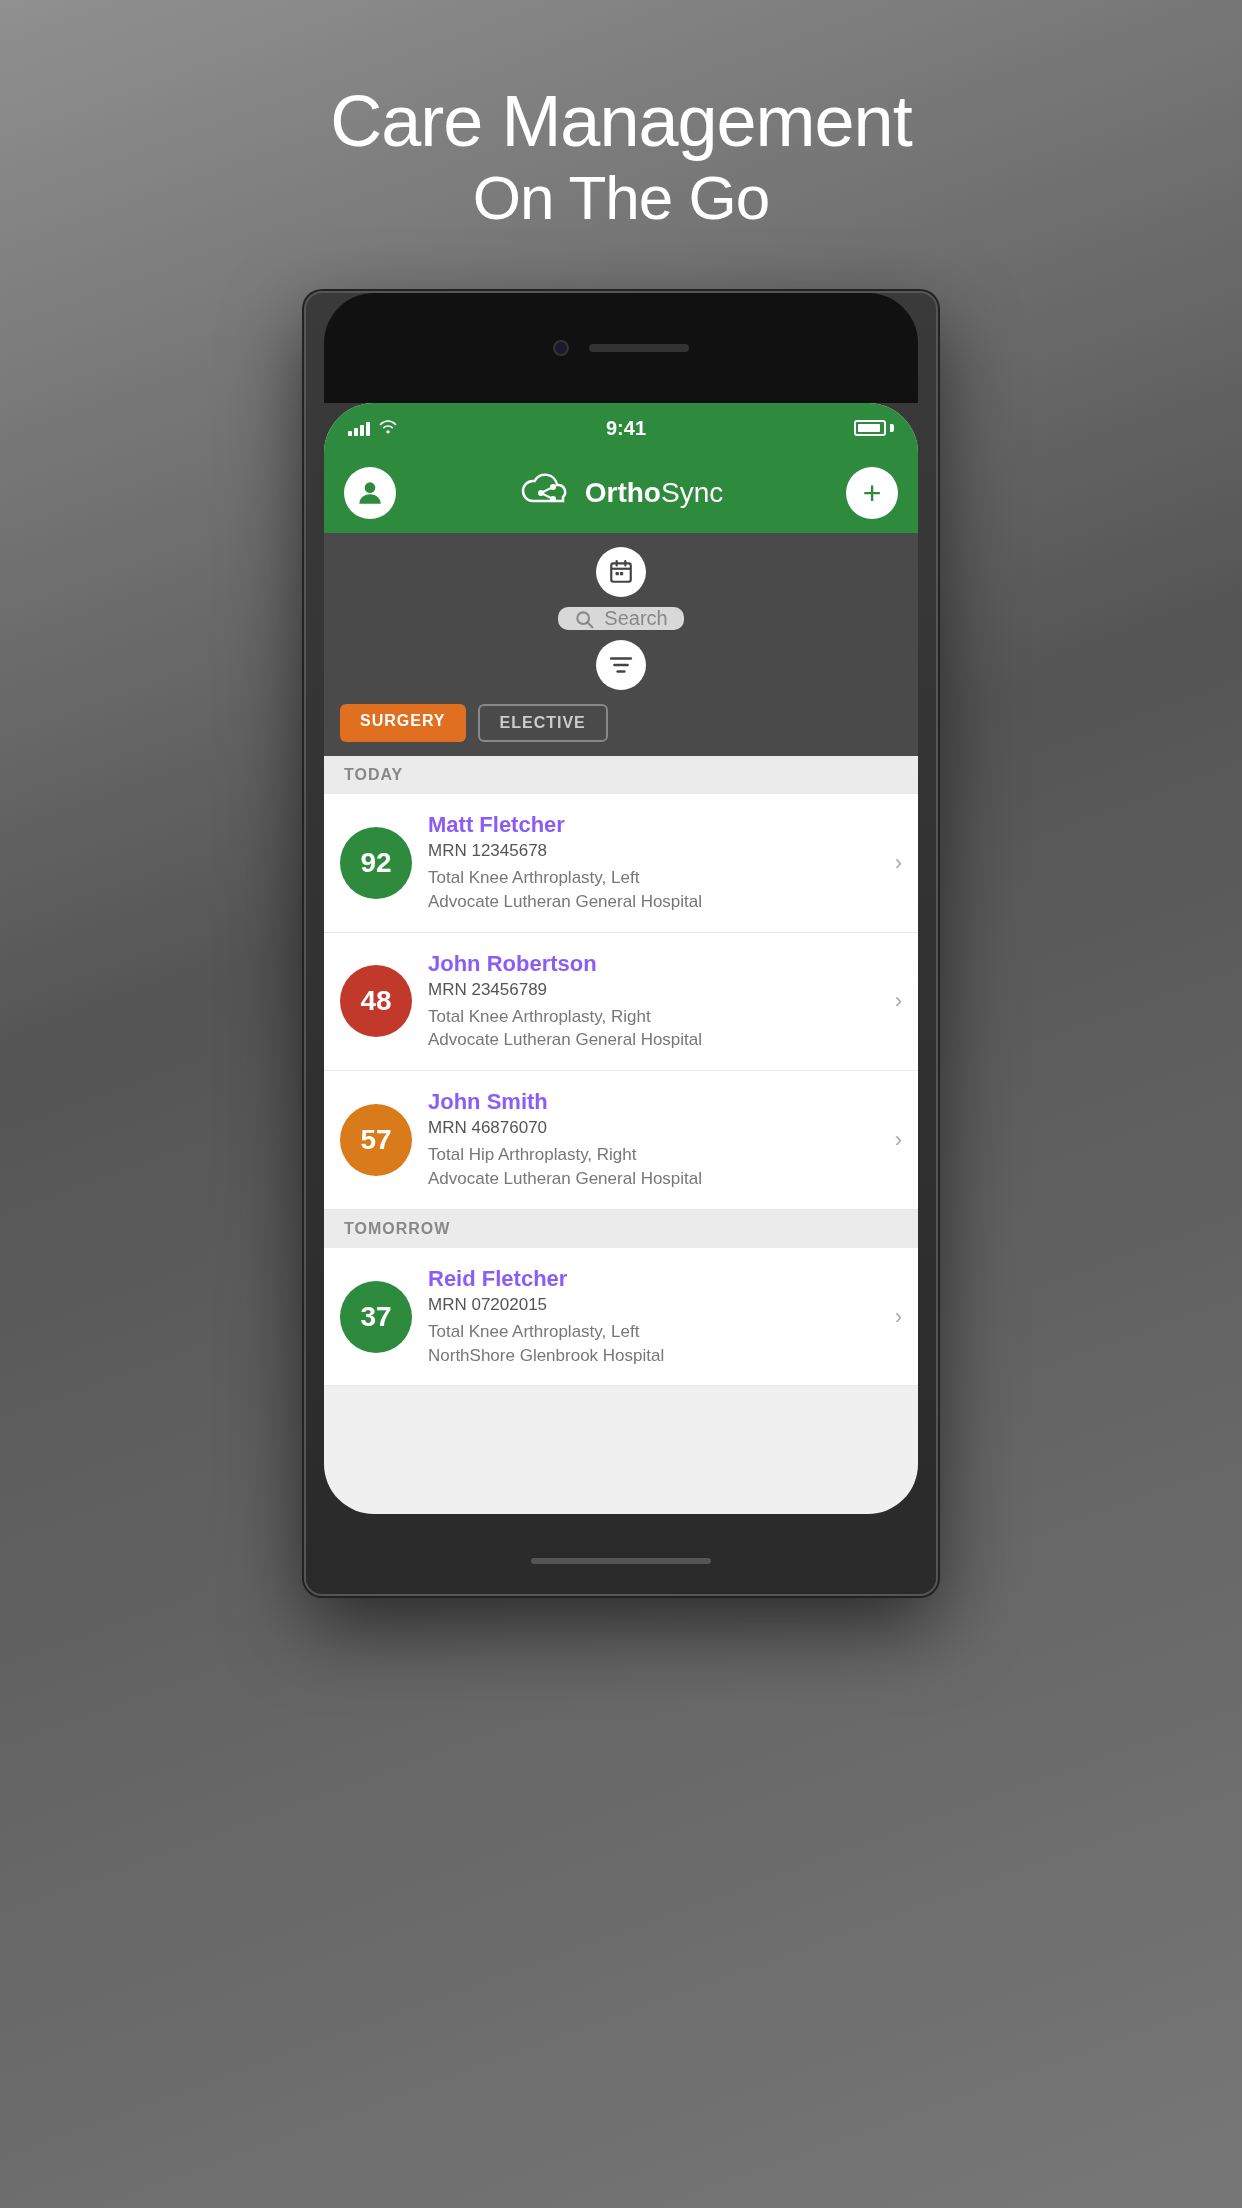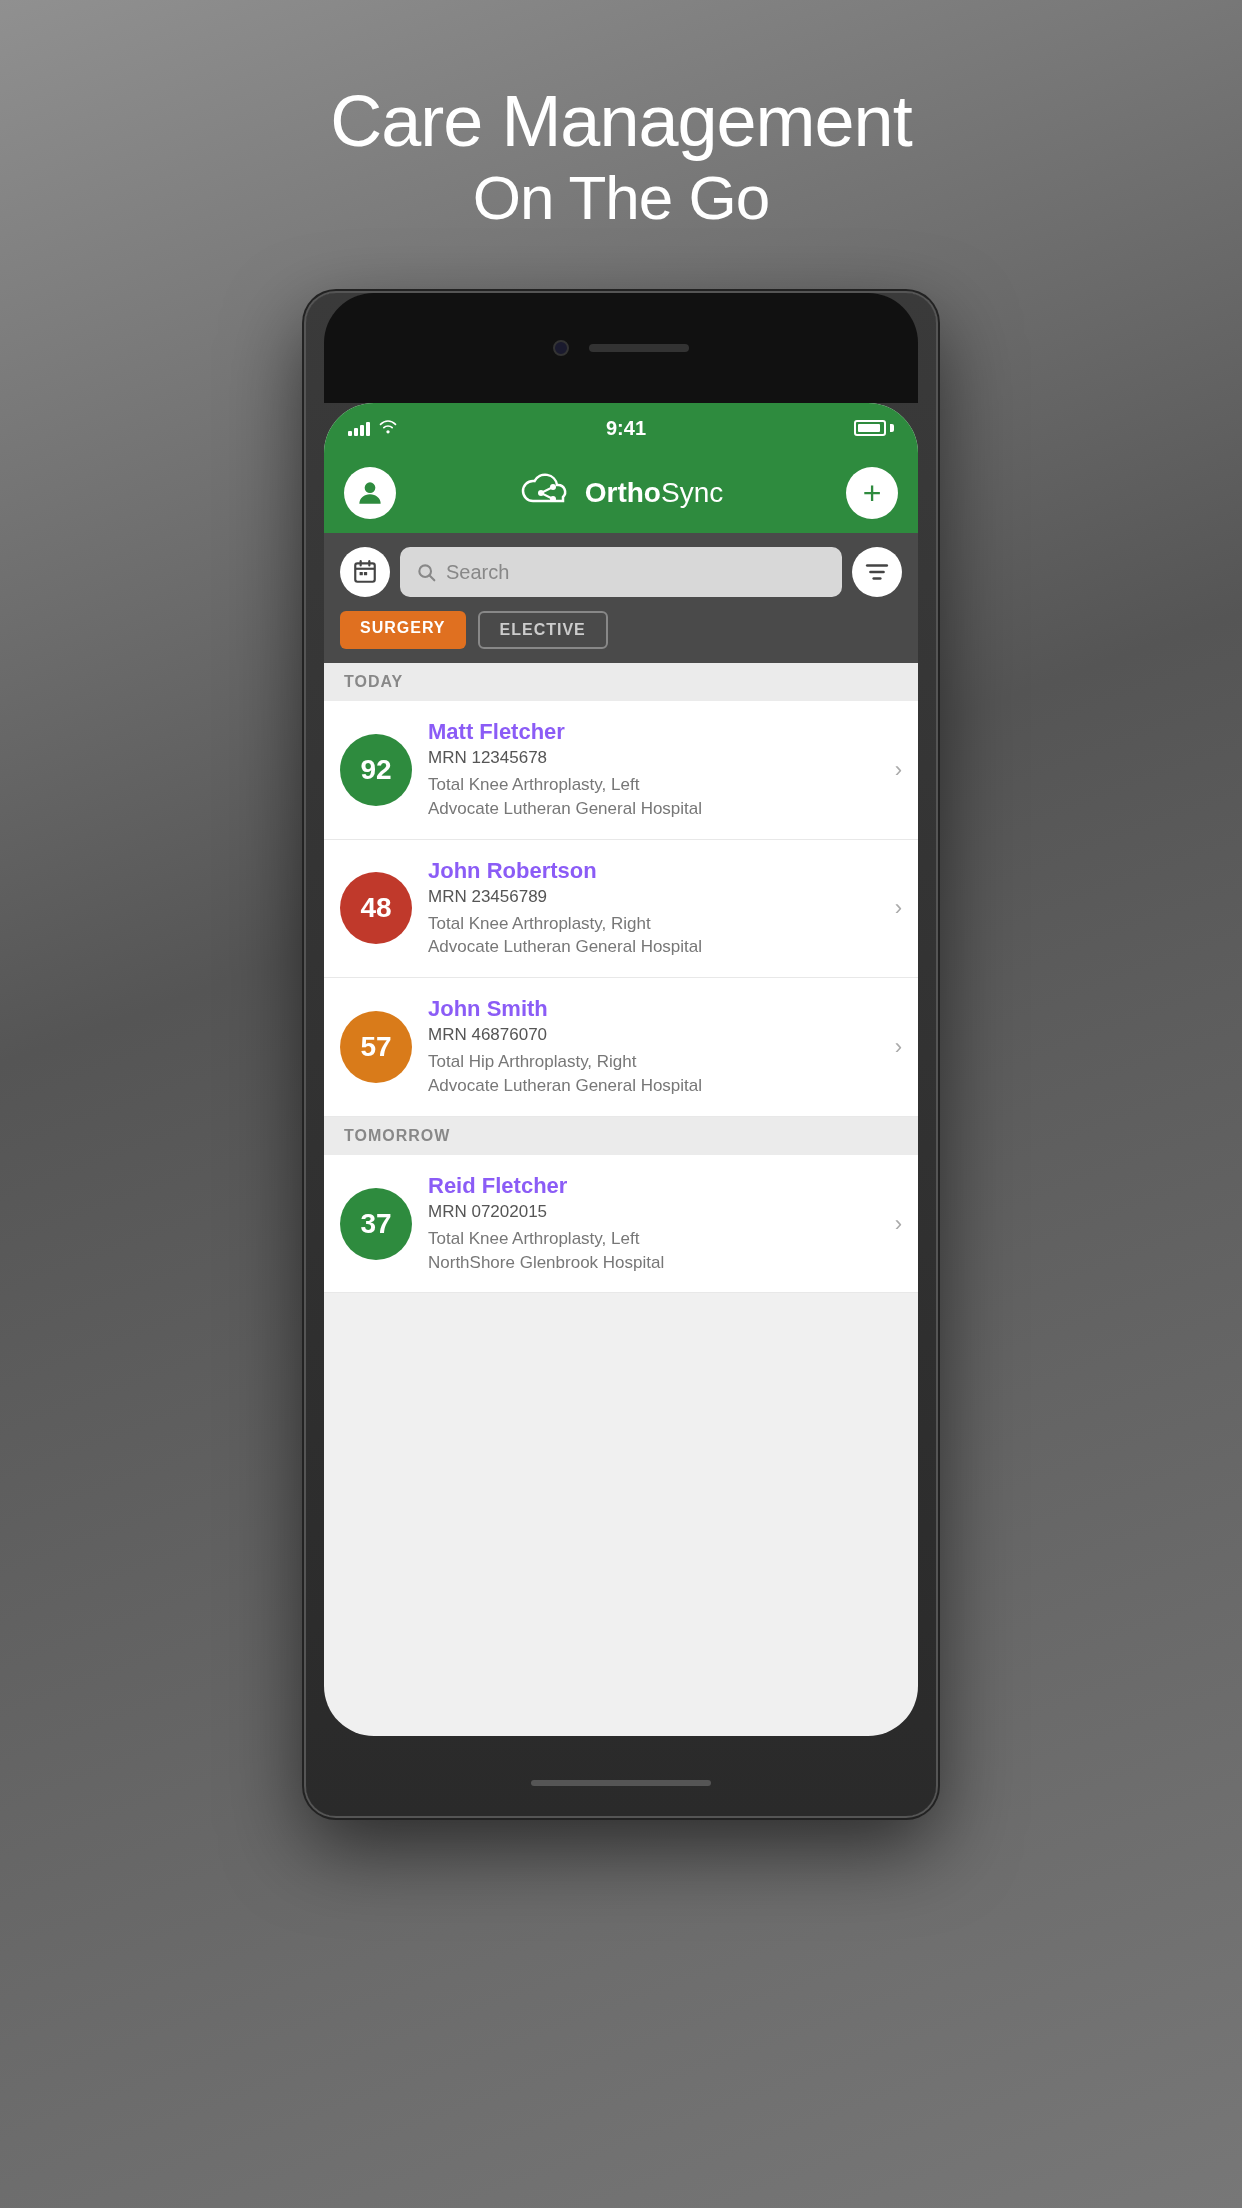--- a/index.html
+++ b/index.html
@@ -32,23 +32,23 @@
     .page-title-line2 {
       font-size: 62px;
       font-weight: 400;
       color: #ffffff;
       letter-spacing: -1px;
     }
 
     
     .phone-frame {
       width: 630px;
-      height: 1523px;
+      height: 1301px;
       background: linear-gradient(180deg, #3a3a3a 0%, #2a2a2a 100%);
-      border-radius: 30px;
+      border-radius: 16px;
       position: relative;
       box-shadow:
         0 0 0 2px #555,
         0 0 0 4px #222,
         0 30px 80px rgba(0,0,0,0.6);
       overflow: hidden;
     }
 
     
     .phone-frame::before {
@@ -223,20 +223,21 @@
       font-weight: 300;
     }
 
     
     .search-area {
       background: #4a4a4a;
       padding: 14px 16px;
       display: flex;
       align-items: center;
       gap: 10px;
+      flex-direction: column;
     }
 
     .calendar-btn {
       width: 50px;
       height: 50px;
       background: white;
       border-radius: 50%;
       display: flex;
       align-items: center;
       justify-content: center;

